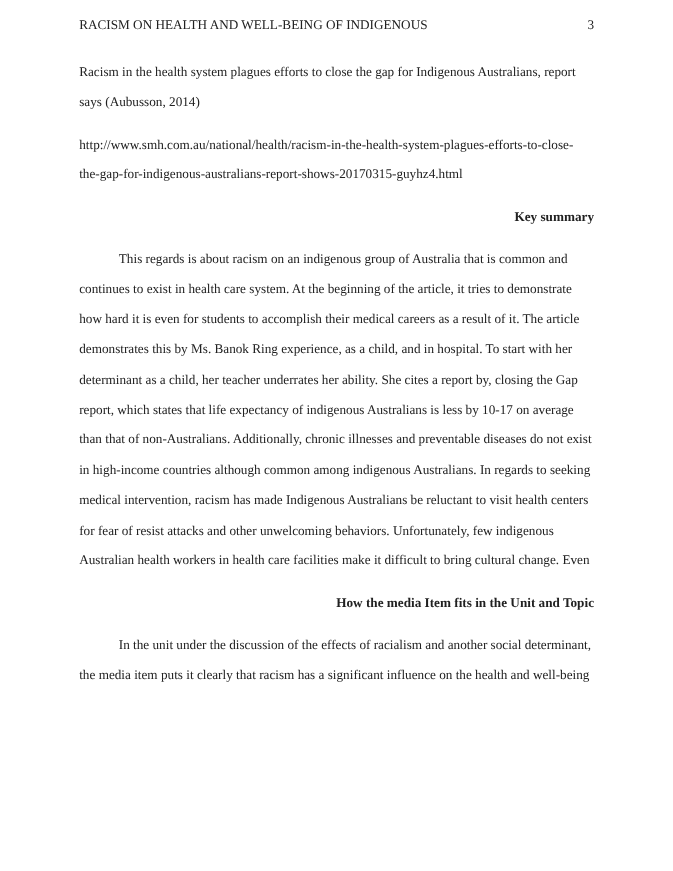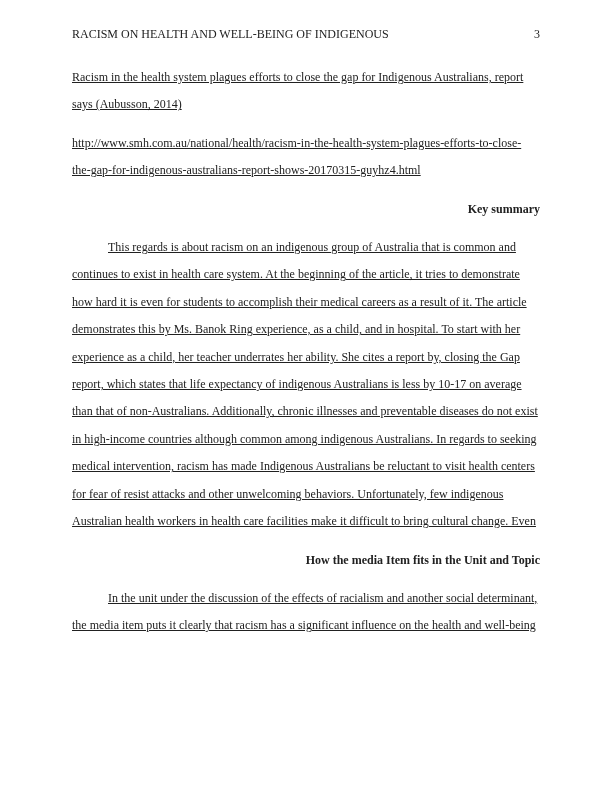--- a/index.html
+++ b/index.html
@@ -5,41 +5,40 @@
   html, body {
     margin: 0;
     padding: 0;
     background: #ffffff;
   }
   .page {
     position: relative;
     width: 612px;
     height: 792px;
     box-sizing: border-box;
-    padding: 28px 72px 0 72px;
+    padding: 16px 72px 0 72px;
     background: #ffffff;
     font-family: "Liberation Serif", serif;
     font-size: 12px;
     color: #212121;
     overflow: hidden;
   }
   .header-row {
     display: flex;
     justify-content: space-between;
     align-items: baseline;
     line-height: 13px;
     margin: 0 0 23px 0;
   }
   .para {
     line-height: 27.4px;
     margin: 0 0 11px 0;
   }
   .para .line {
     white-space: nowrap;
-    text-decoration: underline;
   }
   .para.indent-first .line:first-child {
     text-indent: 36px;
   }
   .heading {
     font-weight: bold;
     text-align: right;
     line-height: 27.4px;
     margin: 0 0 11px 0;
   }
@@ -64,21 +63,21 @@
       <div class="line">the-gap-for-indigenous-australians-report-shows-20170315-guyhz4.html</div>
     </div>
 
   <div class="heading">Key summary</div>
 
   <div class="para indent-first">
       <div class="line">This regards is about racism on an indigenous group of Australia that is common and</div>
       <div class="line">continues to exist in health care system. At the beginning of the article, it tries to demonstrate</div>
       <div class="line">how hard it is even for students to accomplish their medical careers as a result of it. The article</div>
       <div class="line">demonstrates this by Ms. Banok Ring experience, as a child, and in hospital. To start with her</div>
-      <div class="line">experience as a child, her teacher underrates her ability. She cites a report by, closing the Gap</div>
+      <div class="line">determinant as a child, her teacher underrates her ability. She cites a report by, closing the Gap</div>
       <div class="line">report, which states that life expectancy of indigenous Australians is less by 10-17 on average</div>
       <div class="line">than that of non-Australians. Additionally, chronic illnesses and preventable diseases do not exist</div>
       <div class="line">in high-income countries although common among indigenous Australians. In regards to seeking</div>
       <div class="line">medical intervention, racism has made Indigenous Australians be reluctant to visit health centers</div>
       <div class="line">for fear of resist attacks and other unwelcoming behaviors. Unfortunately, few indigenous</div>
       <div class="line">Australian health workers in health care facilities make it difficult to bring cultural change. Even</div>
     </div>
 
   <div class="heading">How the media Item fits in the Unit and Topic</div>
 

